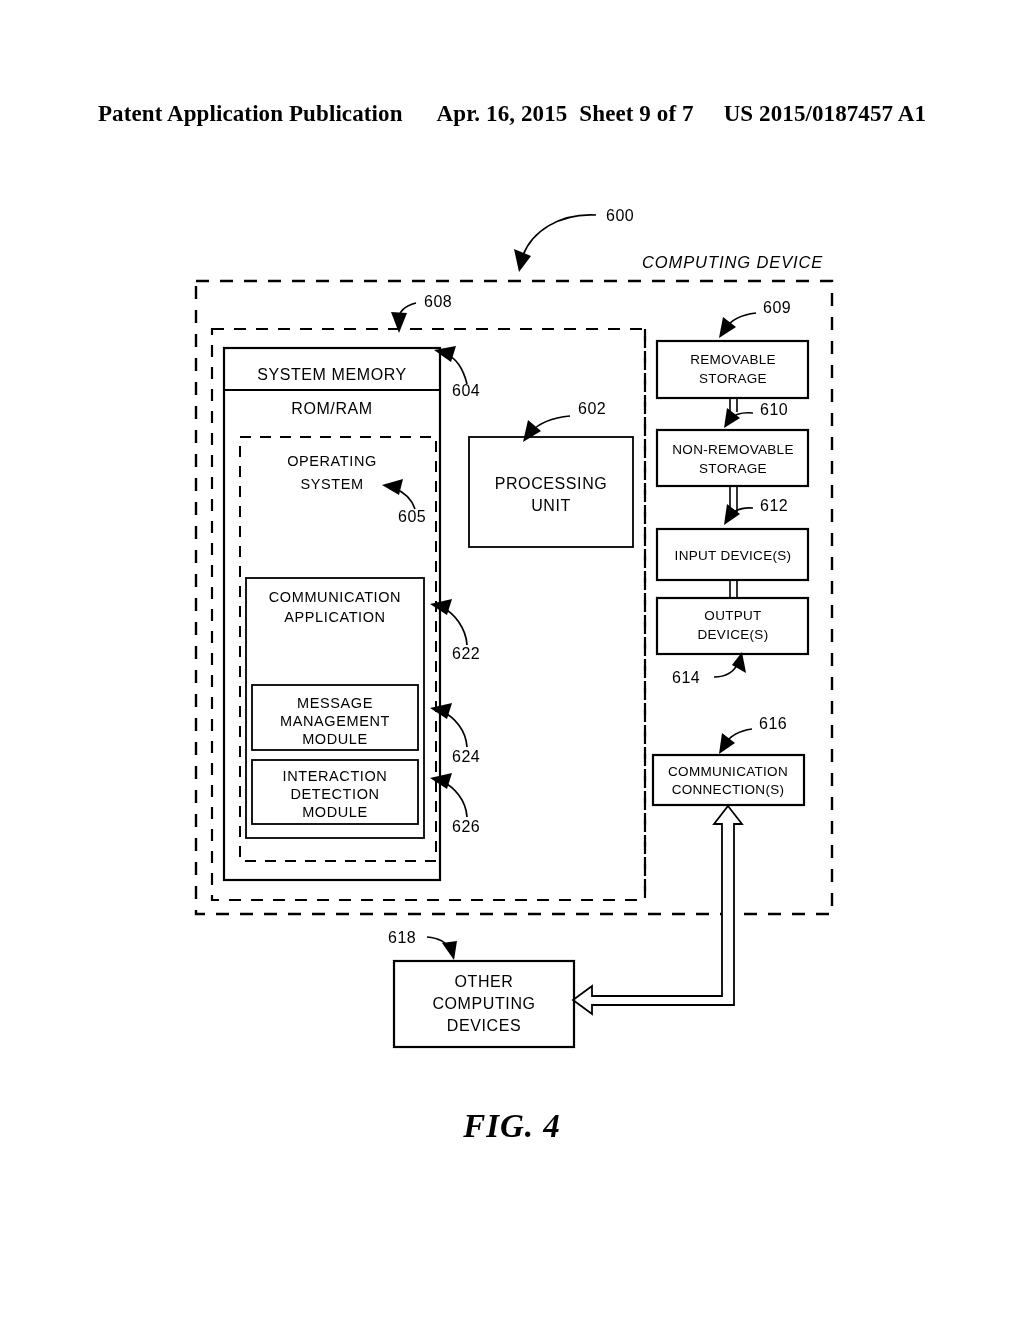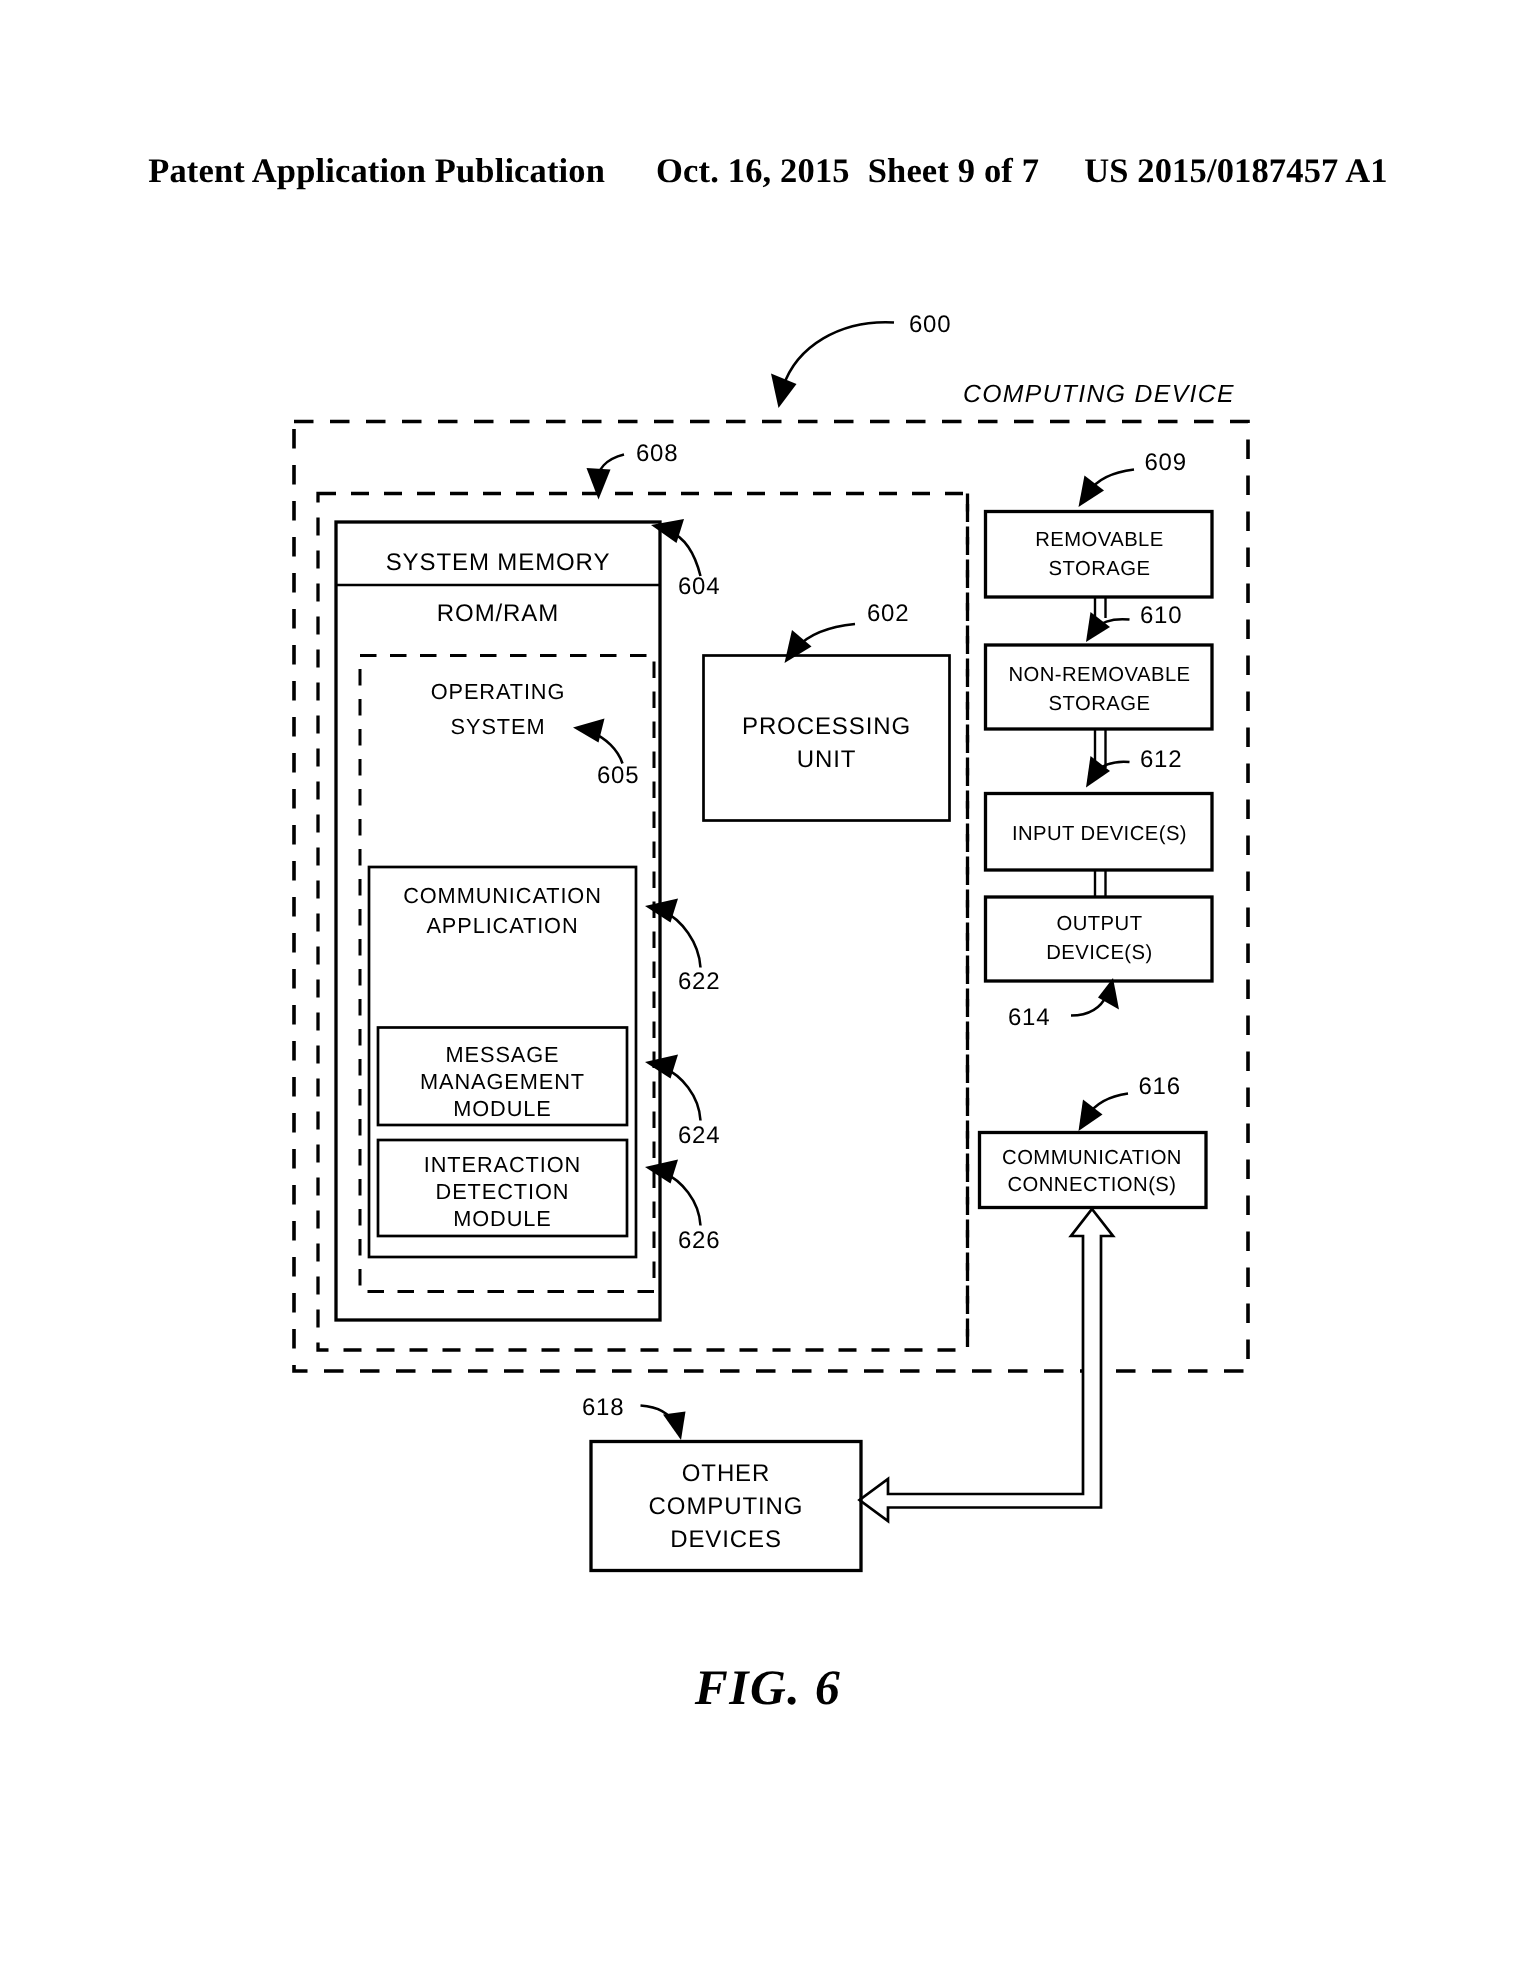--- a/index.html
+++ b/index.html
@@ -117,21 +117,21 @@
   .hollow { fill: #fff; stroke: #000; stroke-width: 1.8; }
 </style>
 </head>
 <body>
 
 <div id="page">
 
   <div class="hdr">
     <span>Patent Application Publication</span>
     <span class="gap1"></span>
-    <span>Oct. 16, 2015</span>
+    <span>Apr. 16, 2015</span>
     <span class="gap3"></span>
     <span>Sheet 9 of 7</span>
     <span class="gap2"></span>
     <span>US 2015/0187457 A1</span>
   </div>
 
   <svg class="diagram" viewBox="0 0 1024 1320">
 
     <g>
       <path class="leader" d="M 596 215 C 560 213 531 231 522 258"></path>
@@ -302,15 +302,15 @@
     <text class="boxlabel big" x="484" y="1031">DEVICES</text>
 
     <g>
       <path class="leader" d="M 427 937 C 440 938 447 943 450 950"></path>
       <polygon points="454,960 442,943 457,941" fill="#000"></polygon>
     </g>
     <text class="reflabel" x="388" y="943">618</text>
 
   </svg>
 
-  <div class="figcap">FIG. 6</div>
+  <div class="figcap">FIG. 4</div>
 
 </div>
 
 </body></html>

